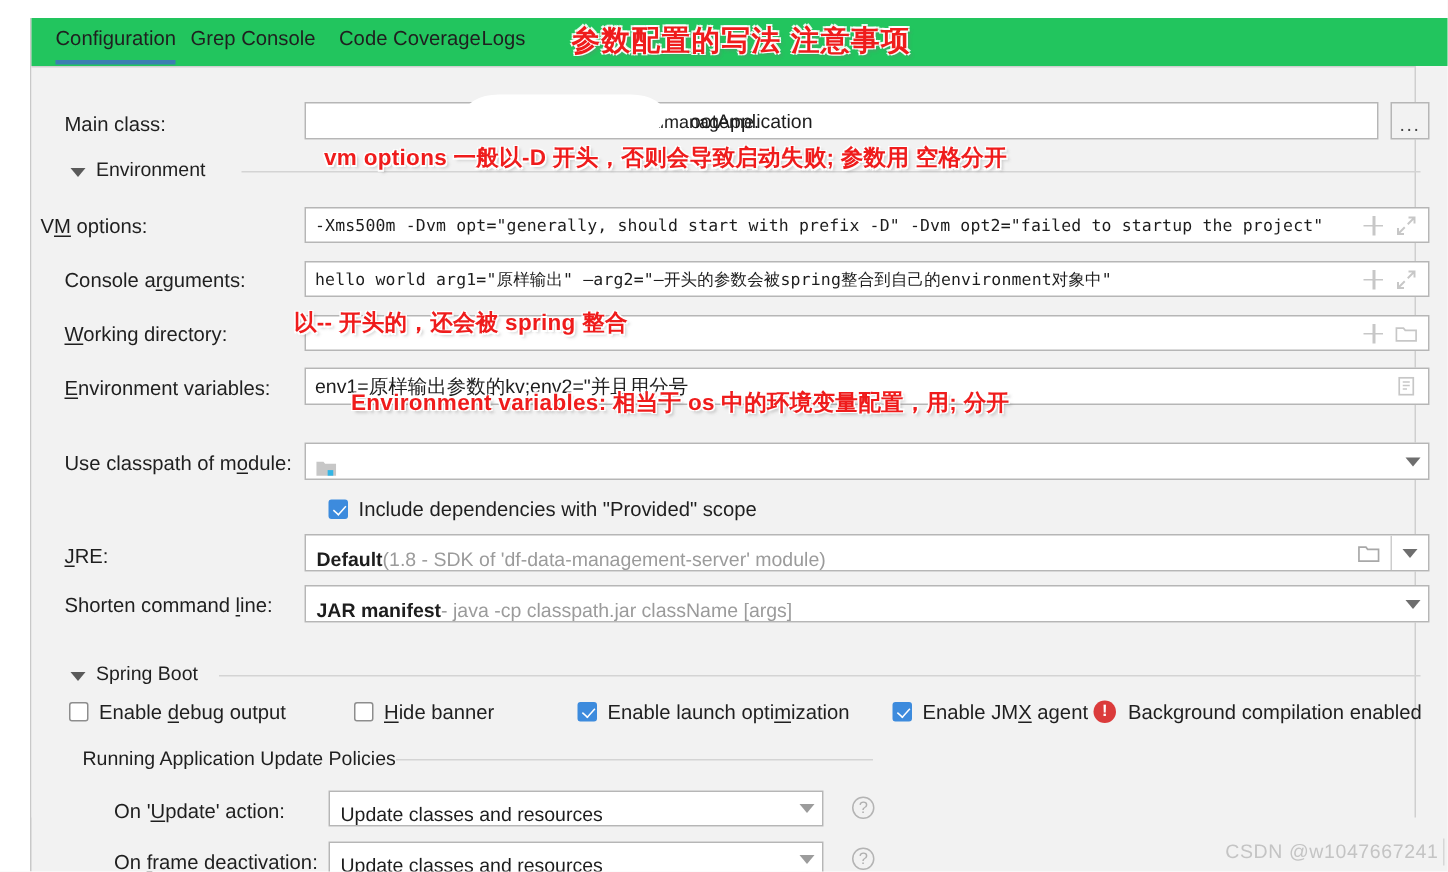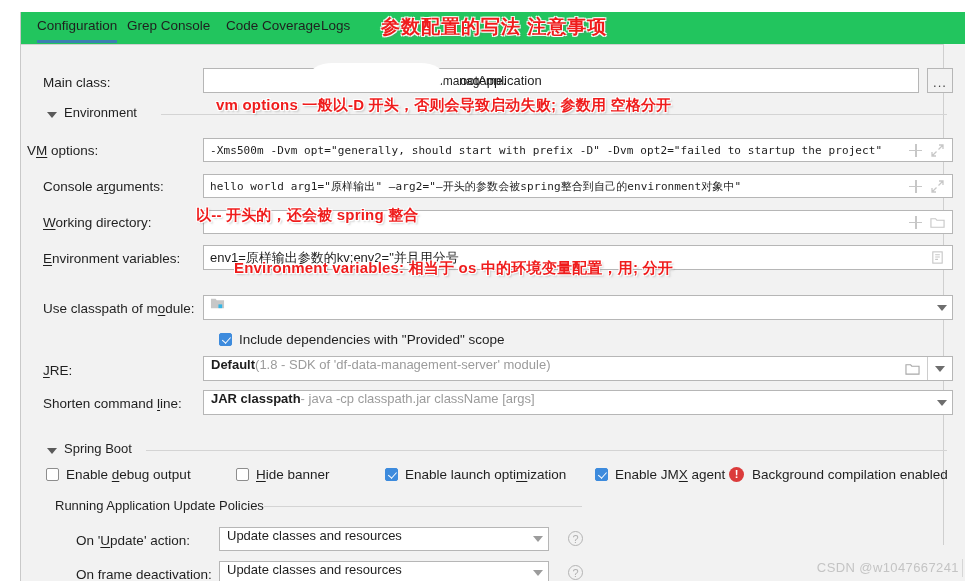--- a/index.html
+++ b/index.html
@@ -154,21 +154,21 @@
     background: #d4d4d4;
   }
 
   
   .combo {
     position: absolute;
     background: #ffffff;
     border: 1px solid #b6b6b6;
     box-sizing: border-box;
     display: flex;
-    align-items: flex-start;
+    align-items: flex-end;
     font-size: 13px;
     color: #1d1d1d;
     overflow: hidden;
     white-space: nowrap;
   }
   .combo .ctxt { padding-left: 7px; }
   .combo .hint { color: #9b9b9b; }
   .arrow-box {
     margin-left: auto;
     width: 20px;
@@ -445,21 +445,21 @@
           <span style="width:24px; height:100%; border-left:1px solid #cdcdcd; display:flex; align-items:center; justify-content:center;">
               <span class="caret"></span>
             </span>
         </span>
       </div>
 
       <div class="row-label" style="left:22px; top:351px;">
         <span>Shorten command </span><span class="mn">l</span><span>ine:</span>
       </div>
       <div class="combo" style="left:182px; top:345px; width:750px; height:25px;">
-        <span class="ctxt" style="font-weight:bold;">JAR classpath</span>
+        <span class="ctxt" style="font-weight:bold;">JAR manifest</span>
         <span class="hint"> - java -cp classpath.jar className [args]</span>
         <span class="arrow-box">
             <span class="caret"></span>
           </span>
       </div>
 
       <div class="tri" style="left:26px; top:403px;"></div>
       <div class="section-head" style="left:43px; top:396px;">
         <span>Spring Boot</span>
       </div>

